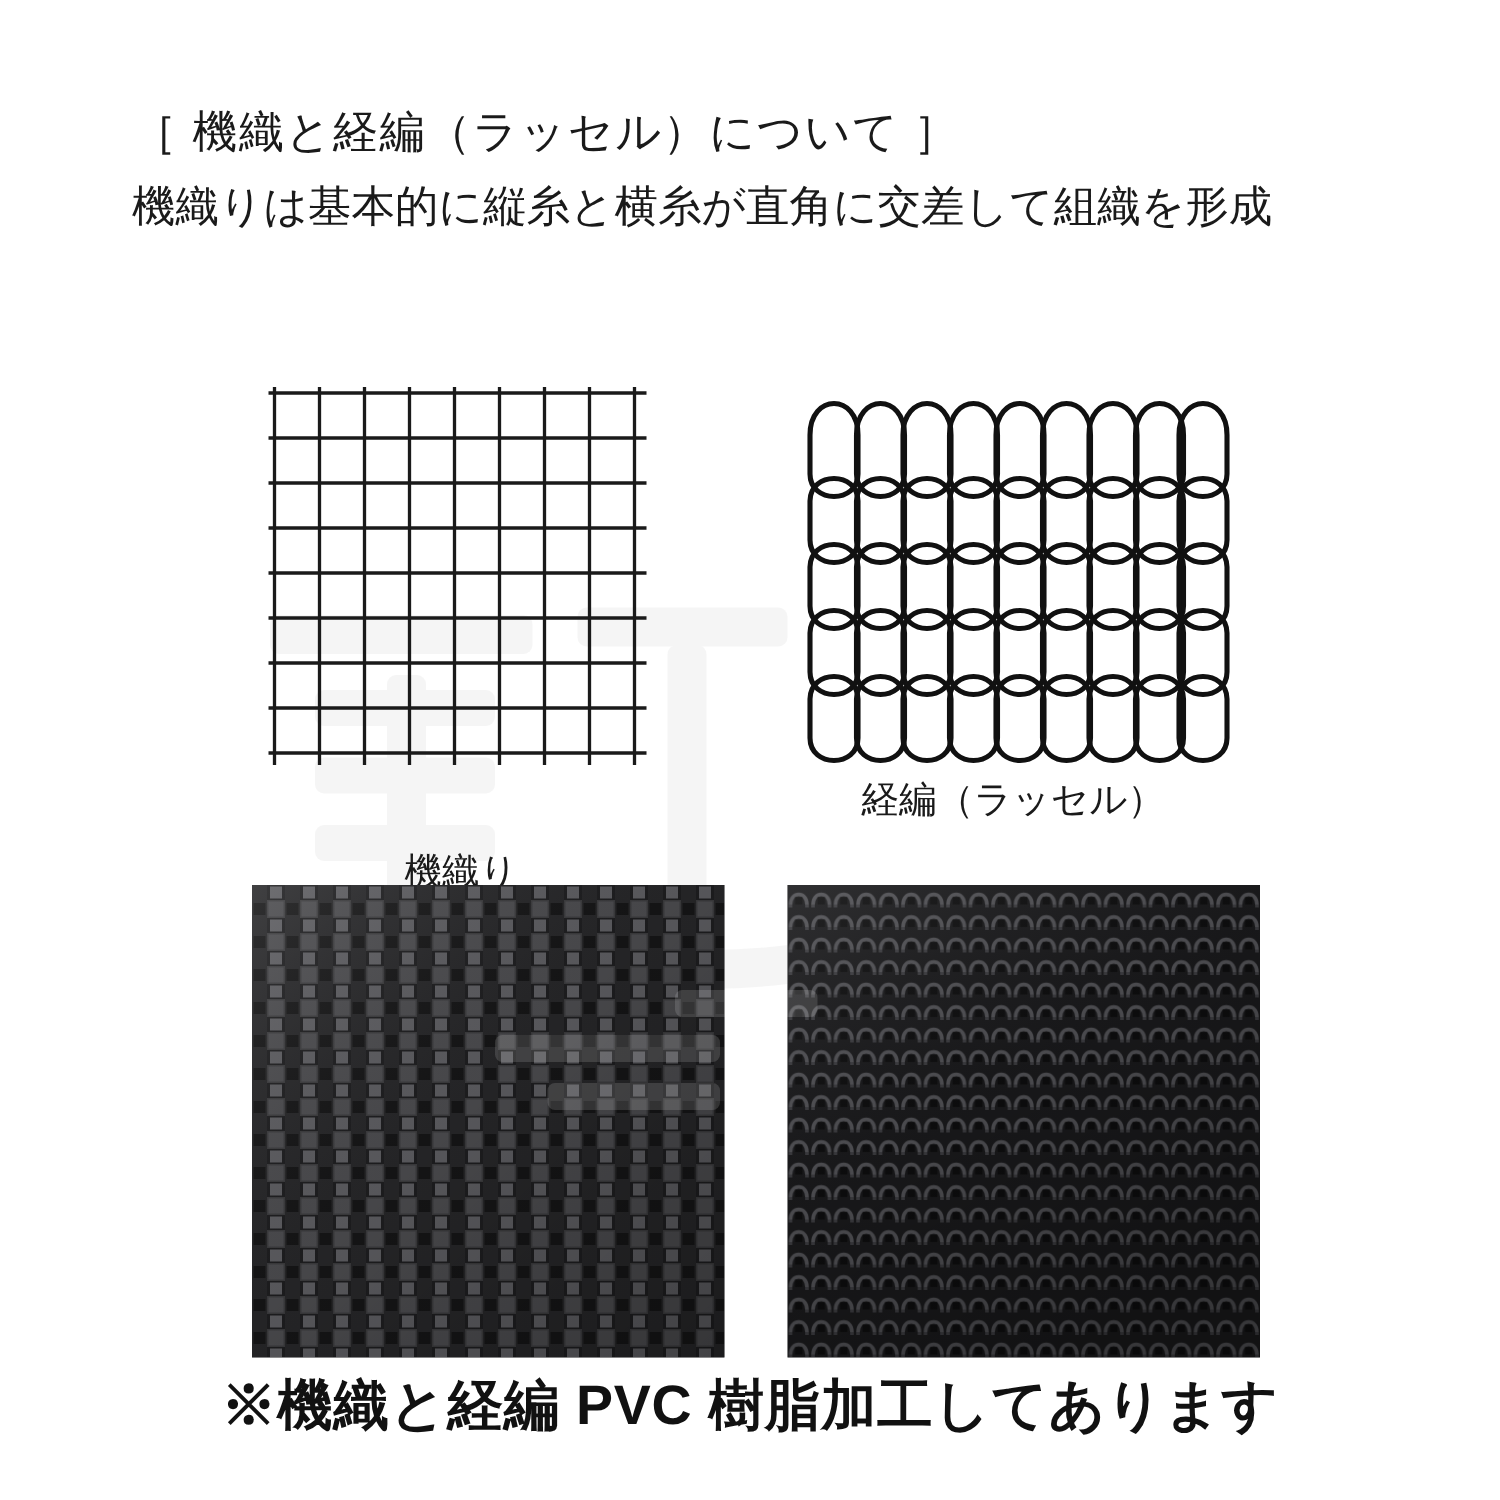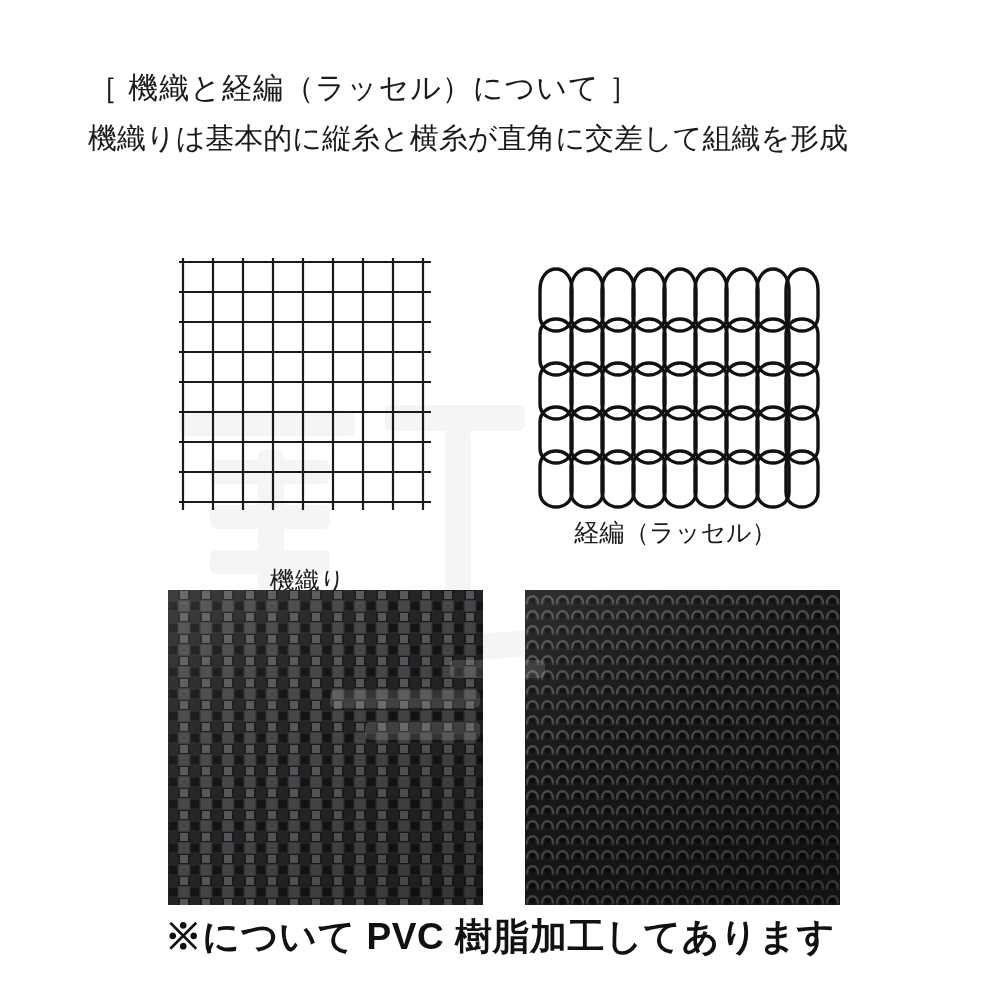--- a/index.html
+++ b/index.html
@@ -294,15 +294,15 @@
   </div>
 
   <svg class="photo-watermark" viewBox="0 0 220 120">
     <g fill="#ffffff" opacity="0.30">
       <rect x="0" y="40" width="150" height="18" rx="5"></rect>
       <rect x="35" y="72" width="115" height="18" rx="5"></rect>
       <rect x="120" y="10" width="95" height="18" rx="5"></rect>
     </g>
   </svg>
 
-  <div class="footer-note">※について PVC 樹脂加工してあります</div>
+  <div class="footer-note">※機織と経編 PVC 樹脂加工してあります</div>
 
 </div>
 
 </body></html>

